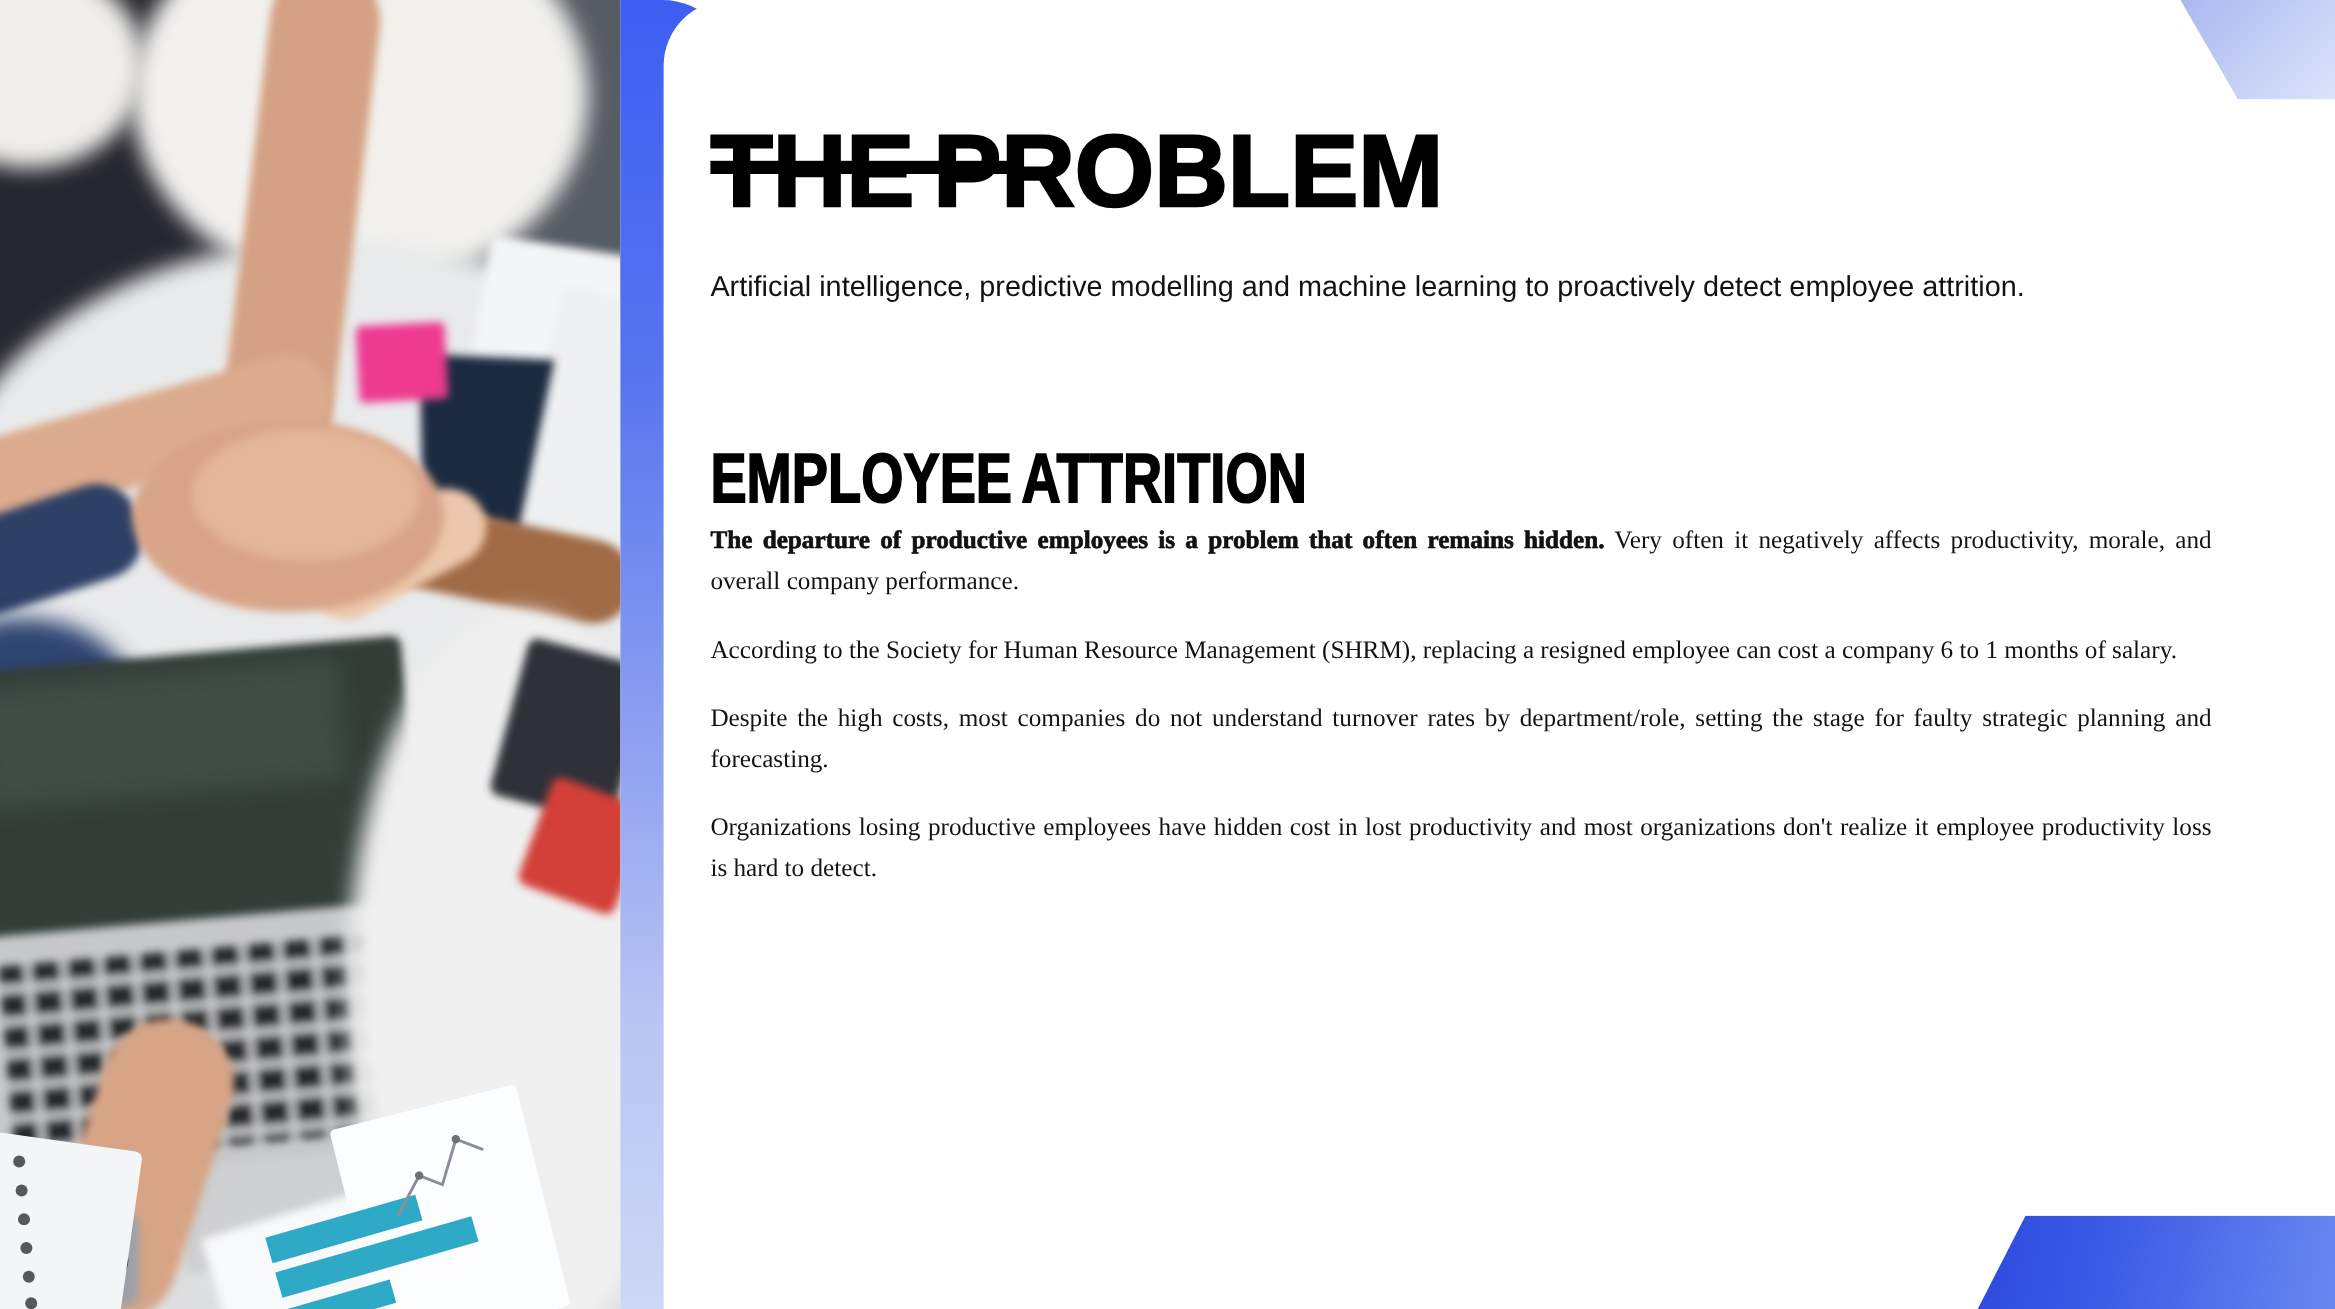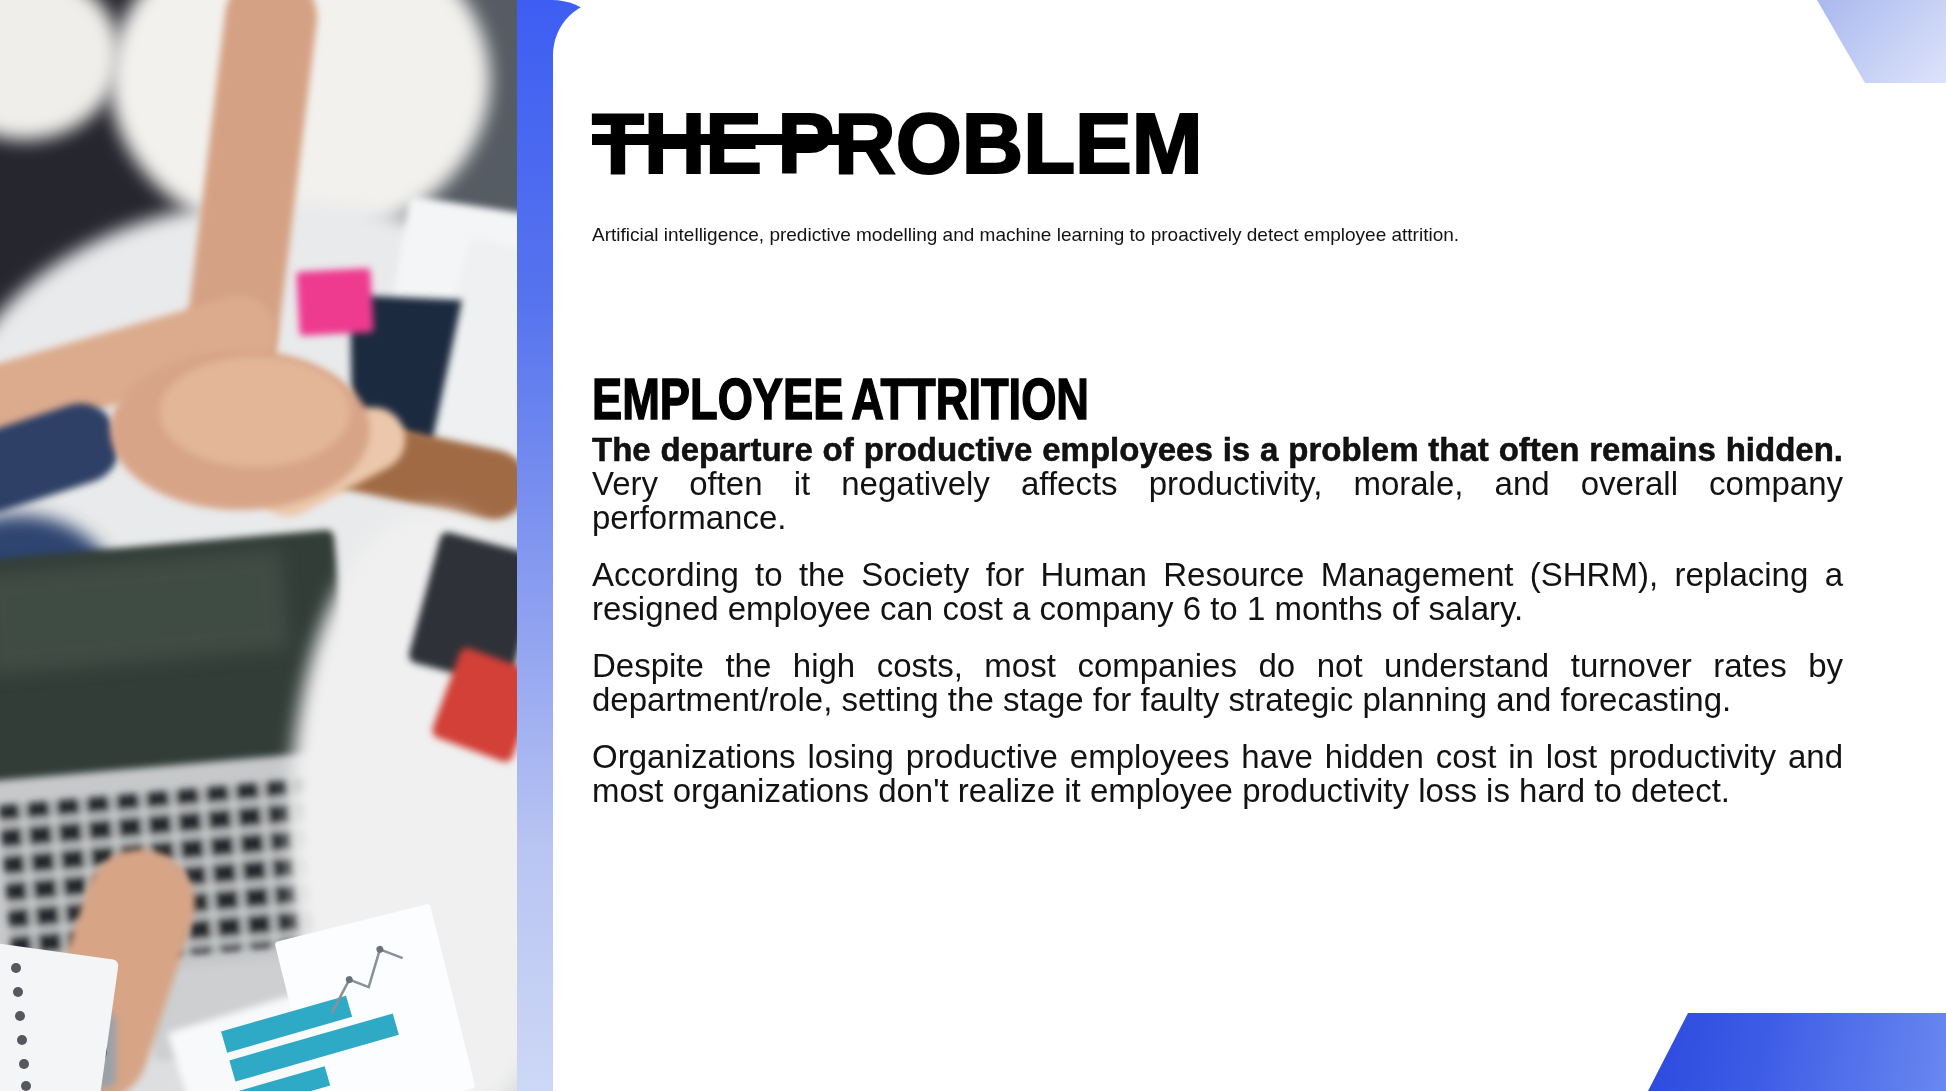--- a/index.html
+++ b/index.html
@@ -46,33 +46,33 @@
     letter-spacing:0px;word-spacing:-8px;color:#000;
     -webkit-text-stroke:2.2px #000;
     white-space:nowrap;
   }
   .title-underline{
     position:absolute;left:592px;top:134px;width:256px;height:11px;
     background:#000;
   }
   .intro{
     position:absolute;left:592px;top:198px;width:1251px;
-    font-size:19px;line-height:35px;
+    font-size:24px;line-height:35px;
     text-align:justify;
   }
   .section-heading{
     position:absolute;left:592px;top:322px;
     font-size:58px;line-height:1.0;font-weight:bold;color:#000;
     -webkit-text-stroke:1.5px #000;
     transform:scaleX(0.78);transform-origin:left top;
     white-space:nowrap;word-spacing:-4px;
   }
   .body-text{
     position:absolute;left:592px;top:433px;width:1251px;
-    font-size:33px;line-height:34px;
+    font-size:21px;line-height:34px;font-family:Liberation Serif, serif;
   }
   .body-text p{margin:0 0 23px 0;text-align:justify;}
   .lead{font-weight:bold;-webkit-text-stroke:0.5px #000;}
 </style>
 </head>
 <body>
 
 <div class="slide">
 
   <div class="photo">

